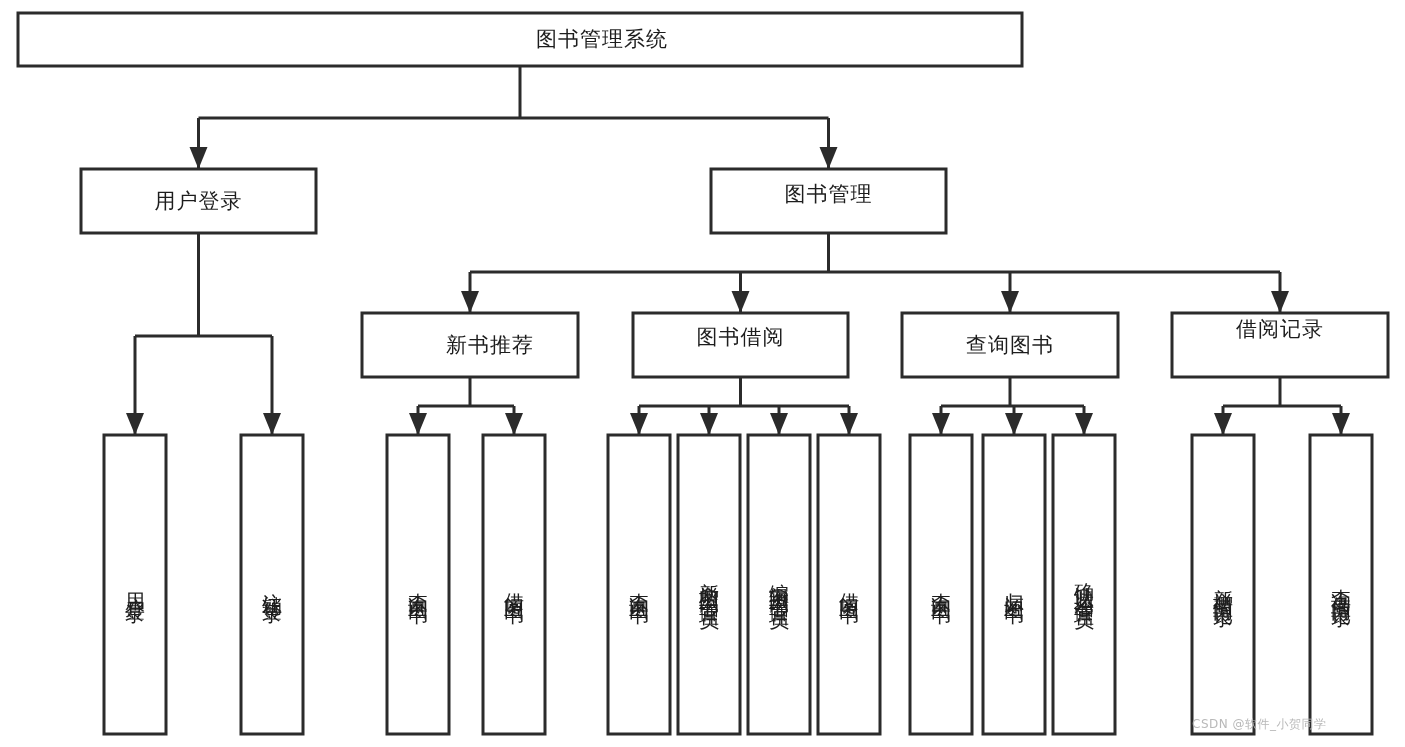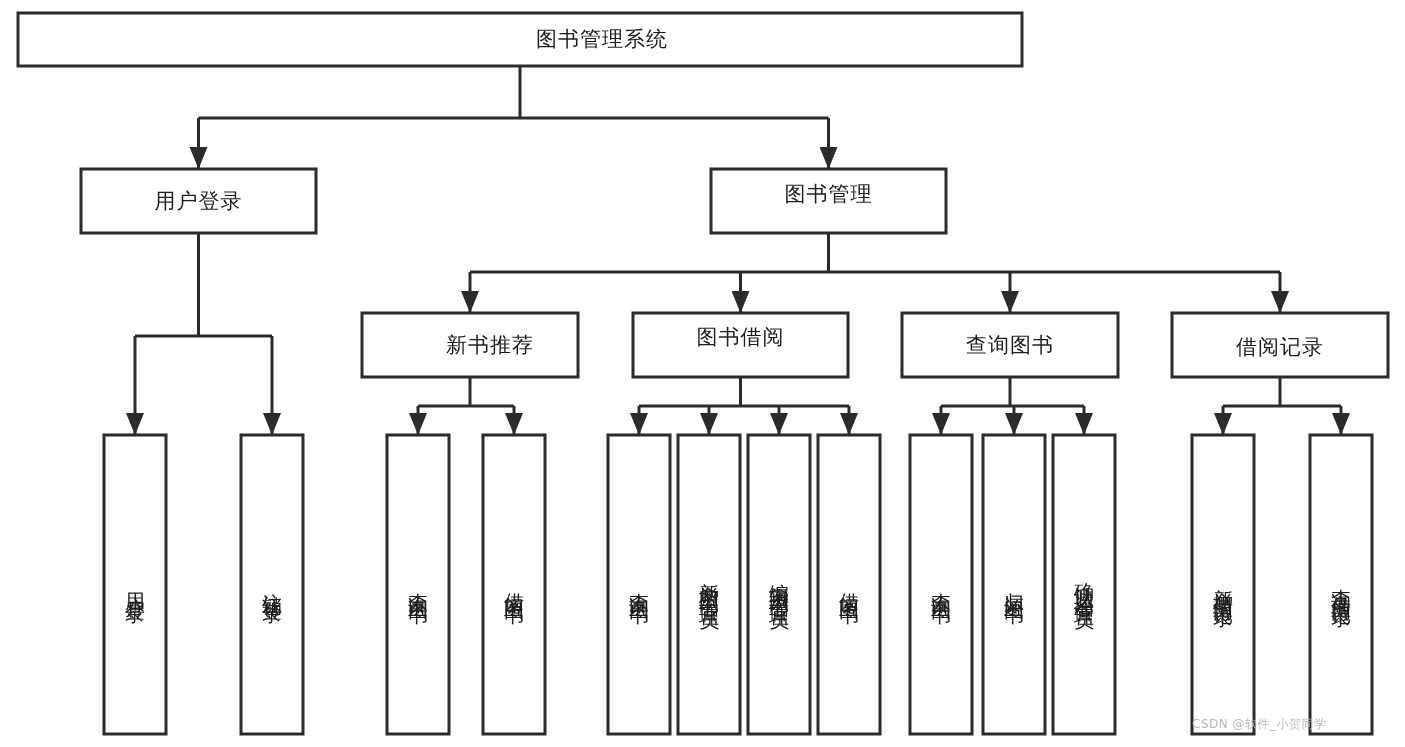--- a/index.html
+++ b/index.html
@@ -145,21 +145,21 @@
         <rect x="1310" y="435" width="62" height="299" class="node-box"></rect>
       </g>
   </svg>
   <div id="label-layer">
       <div class="node-label" style="left: 18px; top: 13px; width: 1168px; height: 53px;">图书管理系统</div>
       <div class="node-label" style="left: 81px; top: 169px; width: 235px; height: 64px;">用户登录</div>
       <div class="node-label" style="left: 711px; top: 169px; width: 235px; height: 51px;">图书管理</div>
       <div class="node-label" style="left: 362px; top: 313px; width: 256px; height: 64px; font-family: Liberation Serif, serif;">新书推荐</div>
       <div class="node-label" style="left: 633px; top: 313px; width: 215px; height: 48px;">图书借阅</div>
       <div class="node-label" style="left: 902px; top: 313px; width: 216px; height: 64px;">查询图书</div>
-      <div class="node-label" style="left: 1172px; top: 315px; width: 216px; height: 64px;">借阅记录</div>
+      <div class="node-label" style="left: 1172px; top: 297px; width: 216px; height: 64px;">借阅记录</div>
       <div class="node-label vertical" style="left: 104px; top: 435px; width: 62px; height: 299px;">用户登录</div>
       <div class="node-label vertical" style="left: 241px; top: 435px; width: 62px; height: 299px;">注销登录</div>
       <div class="node-label vertical" style="left: 387px; top: 435px; width: 62px; height: 299px;">查询图书</div>
       <div class="node-label vertical" style="left: 483px; top: 435px; width: 62px; height: 299px;">借阅图书</div>
       <div class="node-label vertical" style="left: 608px; top: 435px; width: 62px; height: 299px;">查询图书</div>
       <div class="node-label vertical" style="left: 678px; top: 435px; width: 62px; height: 299px;">新增图书（管理员）</div>
       <div class="node-label vertical" style="left: 748px; top: 435px; width: 62px; height: 299px;">编辑图书（管理员）</div>
       <div class="node-label vertical" style="left: 818px; top: 435px; width: 62px; height: 299px;">借阅图书</div>
       <div class="node-label vertical" style="left: 910px; top: 435px; width: 62px; height: 299px;">查询图书</div>
       <div class="node-label vertical" style="left: 983px; top: 435px; width: 62px; height: 299px;">归还图书</div>

